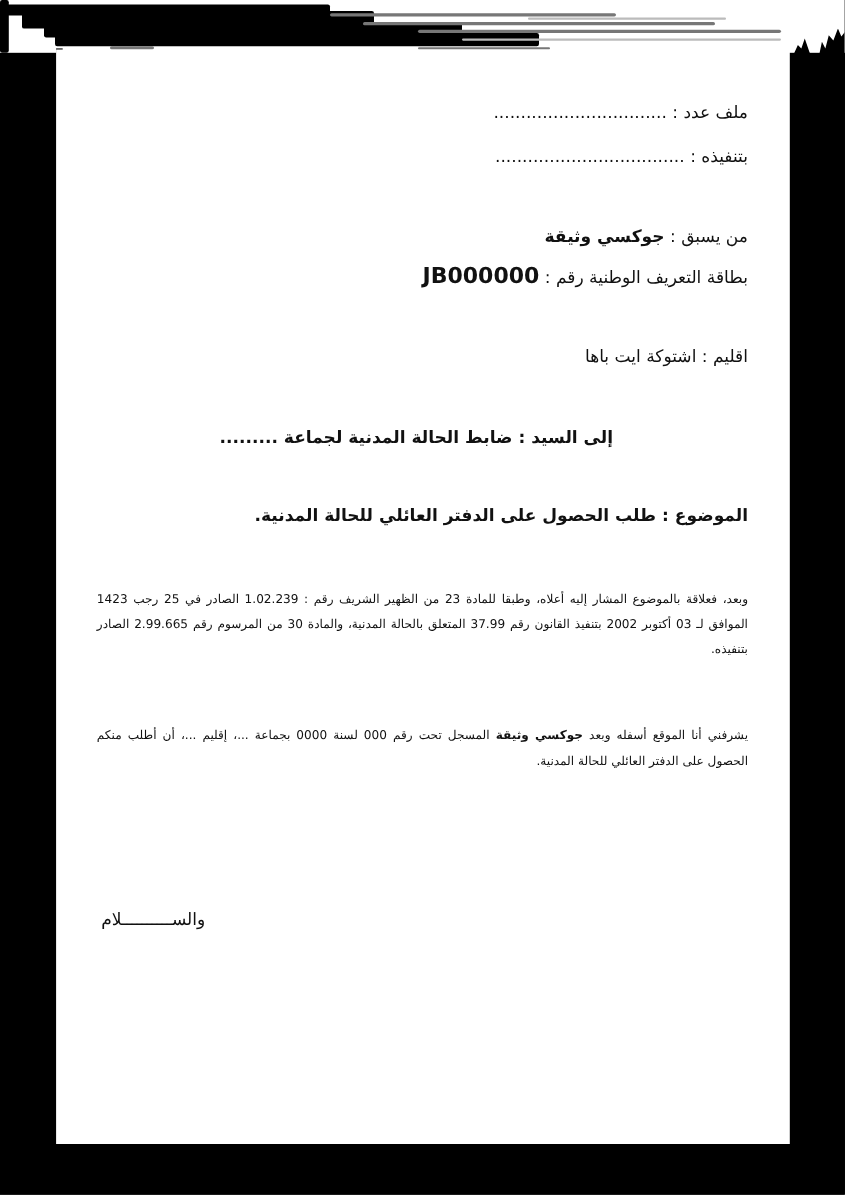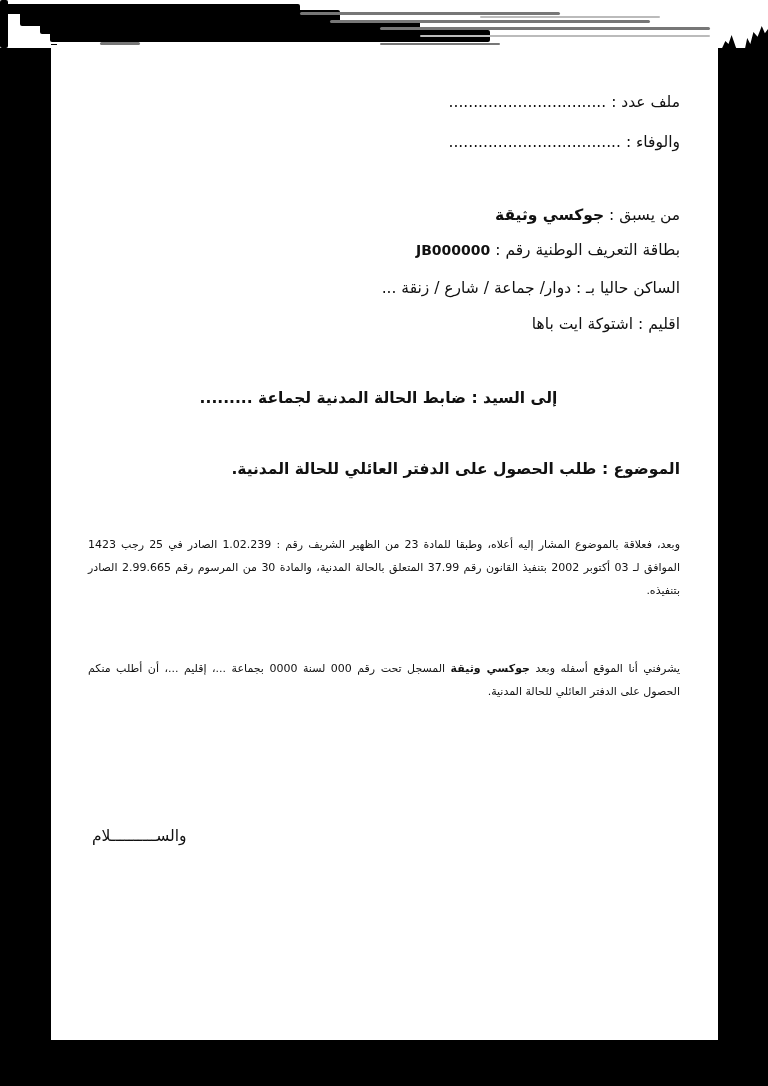--- a/index.html
+++ b/index.html
@@ -111,35 +111,34 @@
 </div>
 
 <div class="content">
 
   <div class="line r" style="top:92px;">
     <span>ملف عدد :</span>
     <span>................................</span>
   </div>
 
   <div class="line r" style="top:132px;">
-    <span>والوفاء :</span>
+    <span>بتنفيذه :</span>
     <span>...................................</span>
   </div>
 
   <div class="line r" style="top:205px;">
     <span>من يسبق :</span>
     <span class="bold">جوكسي وثيقة</span>
   </div>
 
   <div class="line r" style="top:240px;">
     <span>بطاقة التعريف الوطنية رقم :</span>
-    <span class="bold" style="font-size:14px;">JB000000</span>
+    <span class="bold" style="font-size:20px;">JB000000</span>
   </div>
 
-  <div class="line r" style="top:278px;">الساكن حاليا بـ : دوار/ جماعة / شارع / زنقة ...</div>
 
   <div class="line r" style="top:314px;">اقليم : اشتوكة ايت باها</div>
 
   <div class="line center bold" style="top:388px;">
     <span>إلى السيد :</span>
     <span>ضابط الحالة المدنية لجماعة .........</span>
   </div>
 
   <div class="line r bold" style="top:459px;">
     <span>الموضوع :</span>

